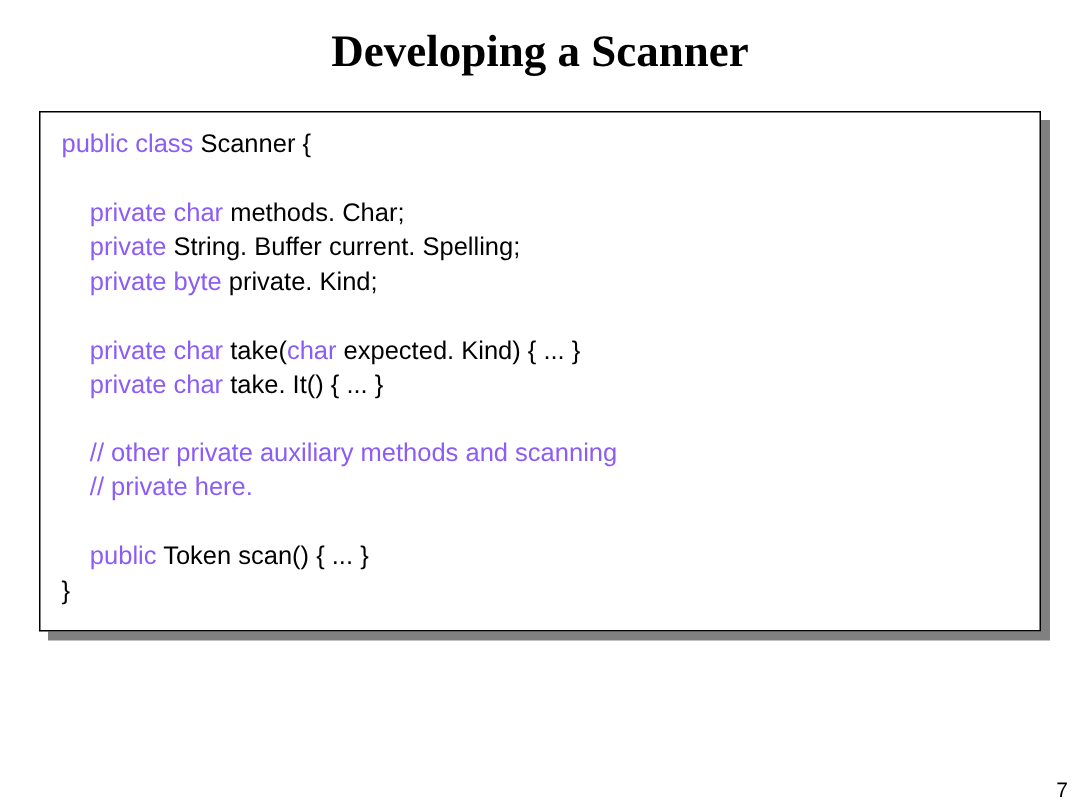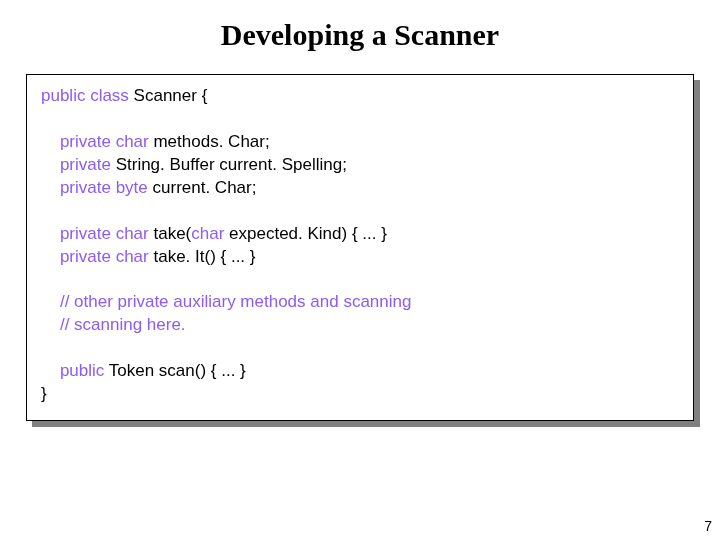--- a/index.html
+++ b/index.html
@@ -22,27 +22,27 @@
   <div class="title">Developing a Scanner</div>
 
 
   <div class="codebox-wrap">
     <div class="shadow"></div>
     <div class="codebox">
 <div class="code"><span class="kw">public class </span><span>Scanner {</span>
 
     <span class="kw">private char </span><span>methods. Char;</span>
     <span class="kw">private </span><span>String. Buffer current. Spelling;</span>
-    <span class="kw">private byte </span><span>current. Char;</span>
+    <span class="kw">private byte </span><span>private. Kind;</span>
 
     <span class="kw">private char </span><span>take(</span><span class="kw">char </span><span>expected. Kind) { ... }</span>
     <span class="kw">private char </span><span>take. It() { ... }</span>
 
     <span class="kw">// other private auxiliary methods and scanning</span>
-    <span class="kw">// scanning here.</span>
+    <span class="kw">// private here.</span>
 
     <span class="kw">public </span><span>Token scan() { ... }</span>
 <span>}</span></div>
     </div>
   </div>
 
   <div class="pagenum">7</div>
 
 </div>
 

